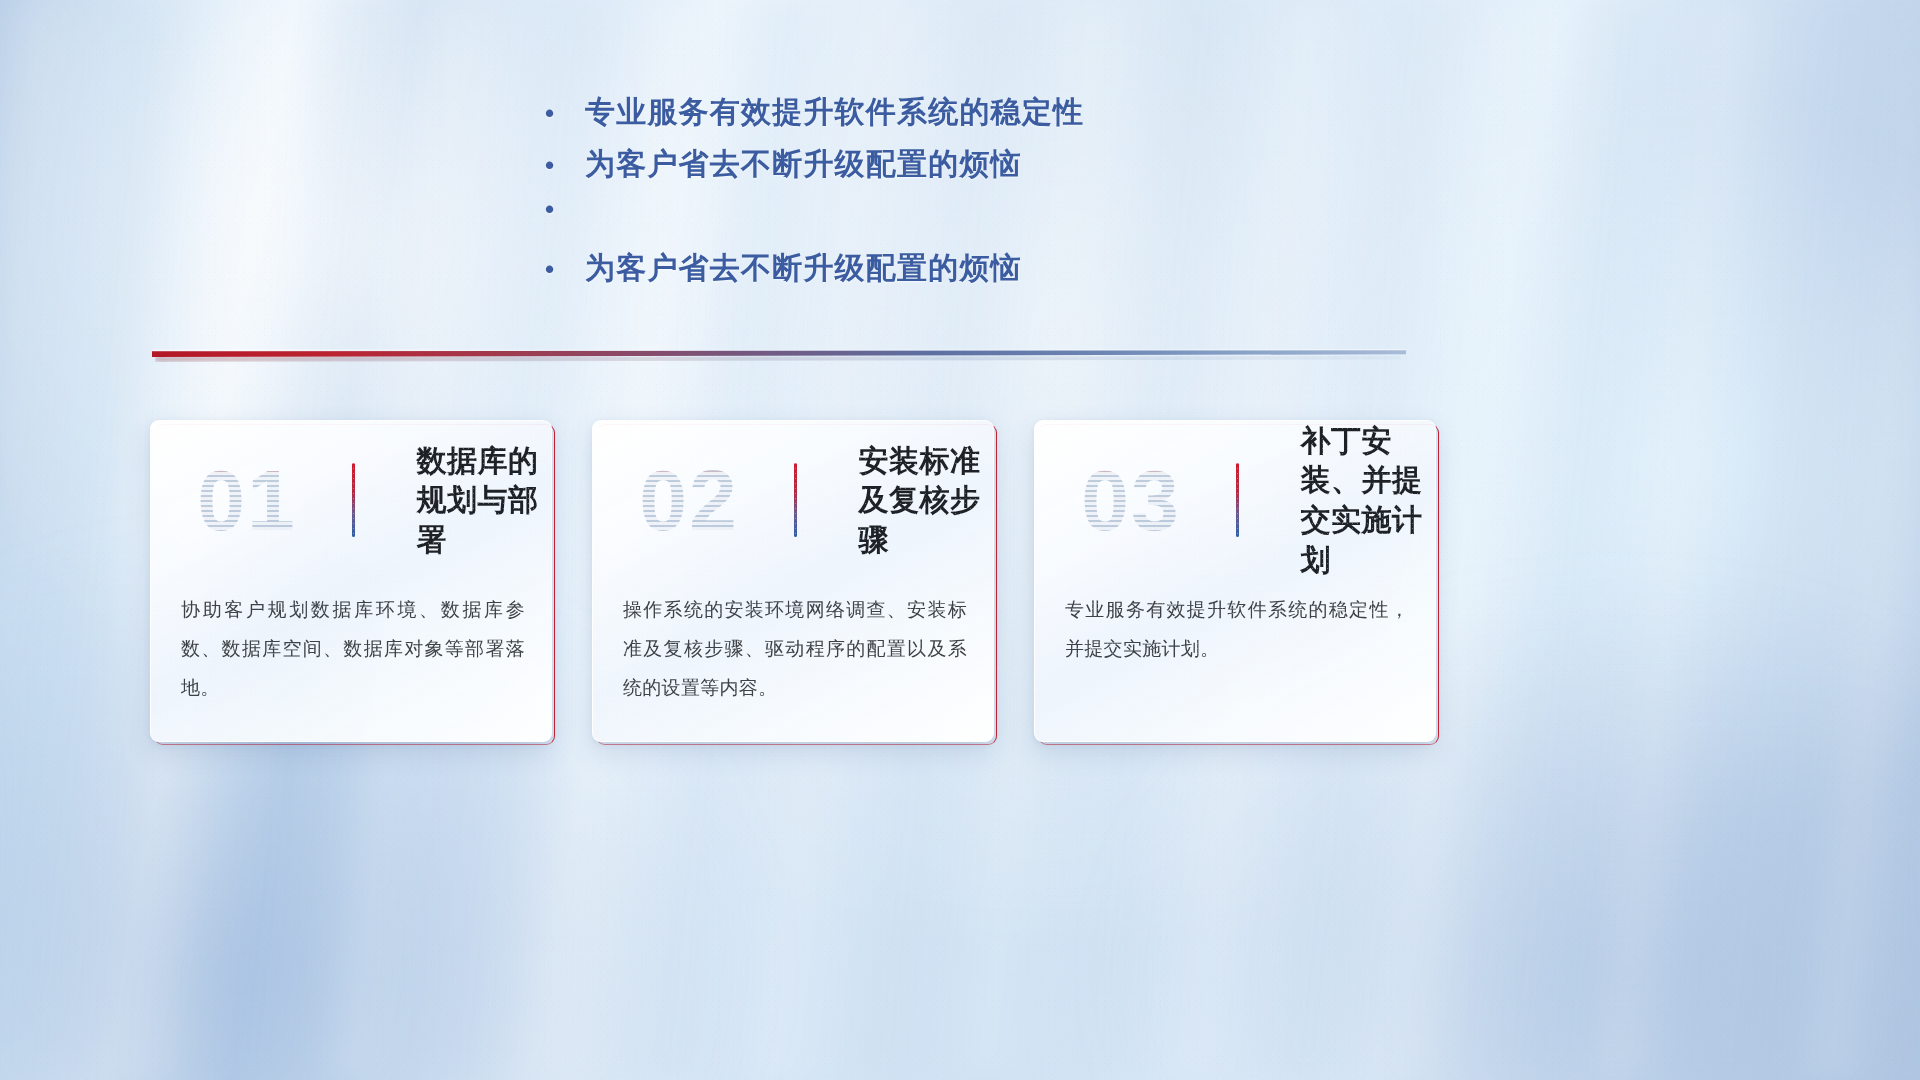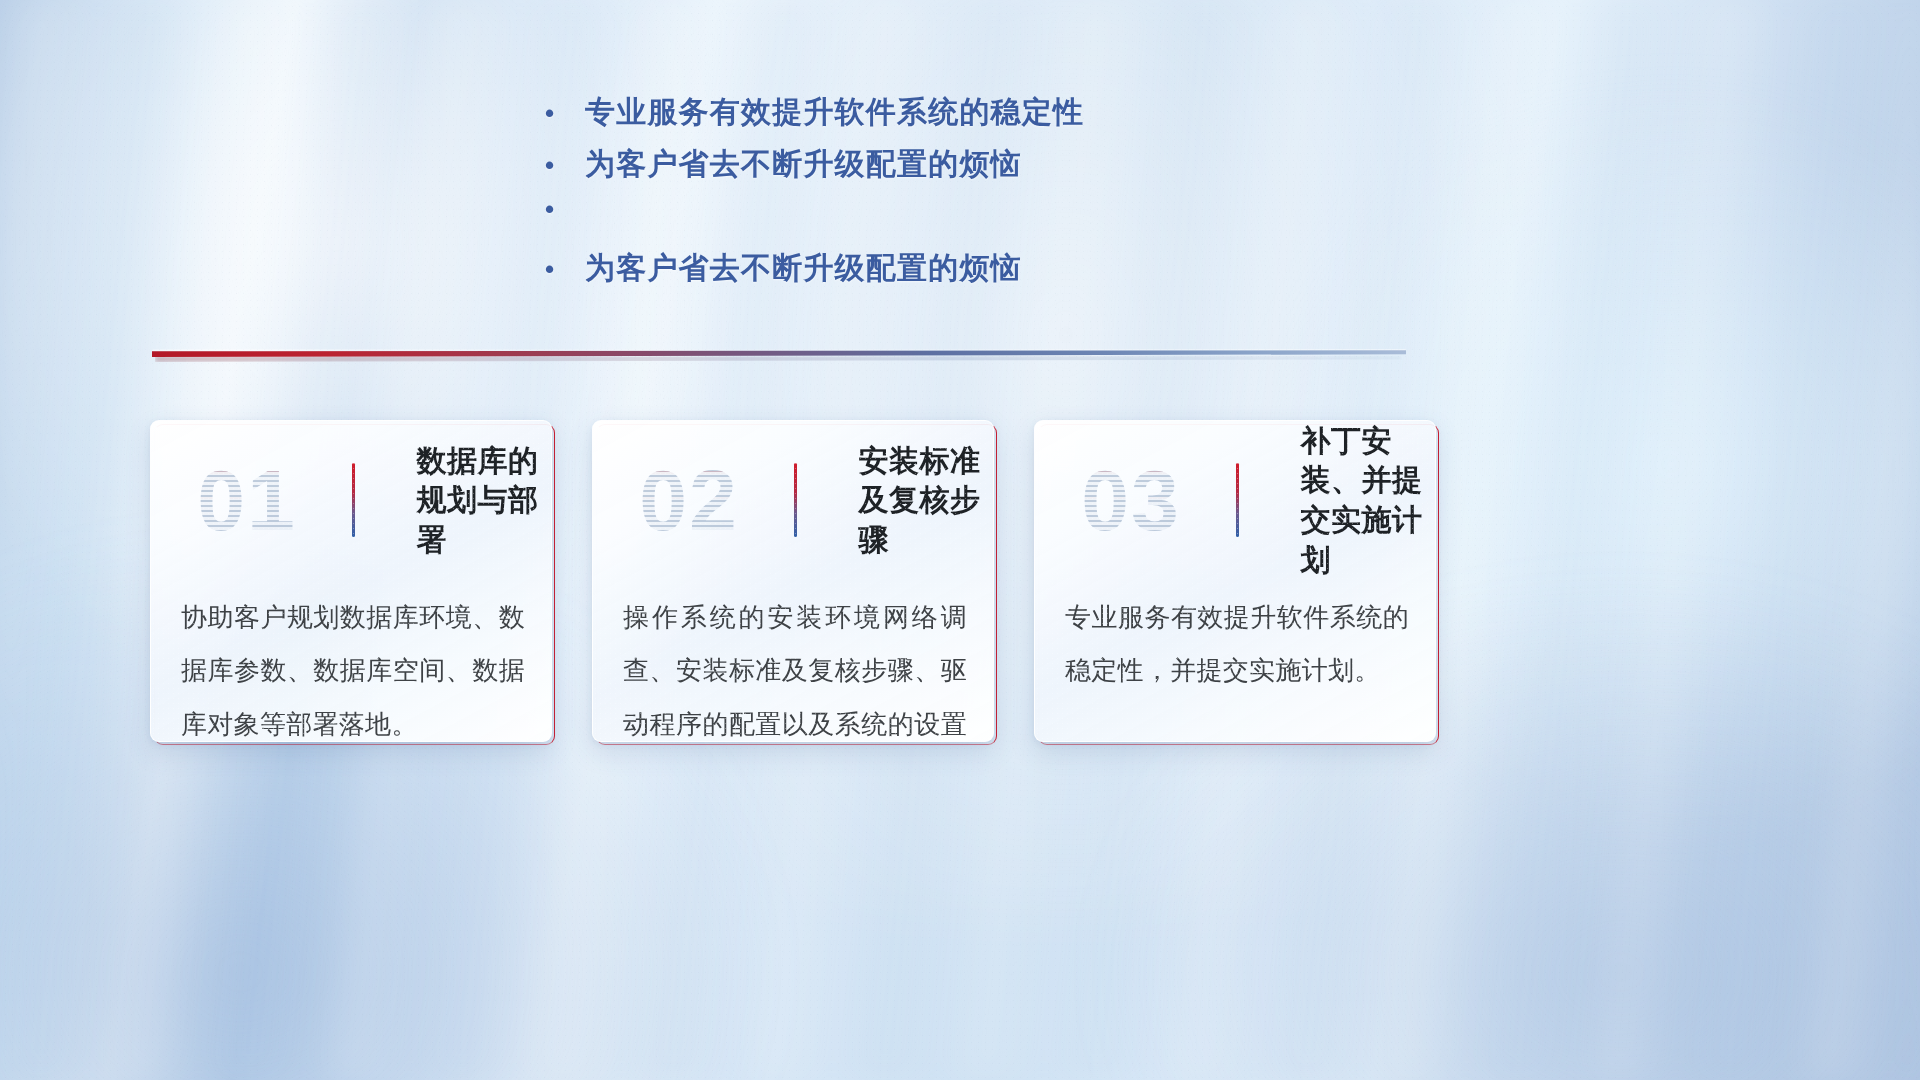--- a/index.html
+++ b/index.html
@@ -201,21 +201,21 @@
     border-radius:2px;
   }
   .card-title {
     font-size:30px; font-weight:700; color:#1e2226;
     line-height:1.32; letter-spacing:.5px;
     max-width:208px;
     margin-left:13px;
   }
   .card-body {
     position:absolute; left:30px; right:26px; top:170px;
-    font-size:26px; line-height:2.05;
+    font-size:19px; line-height:2.05;
     color:#3e4246; letter-spacing:.3px;
     text-align:justify;
   }
 </style>
 </head>
 <body>
 
 <div id="bg-layer">
   <div class="bg-base"></div>
   <div class="bg-glow-a"></div>

